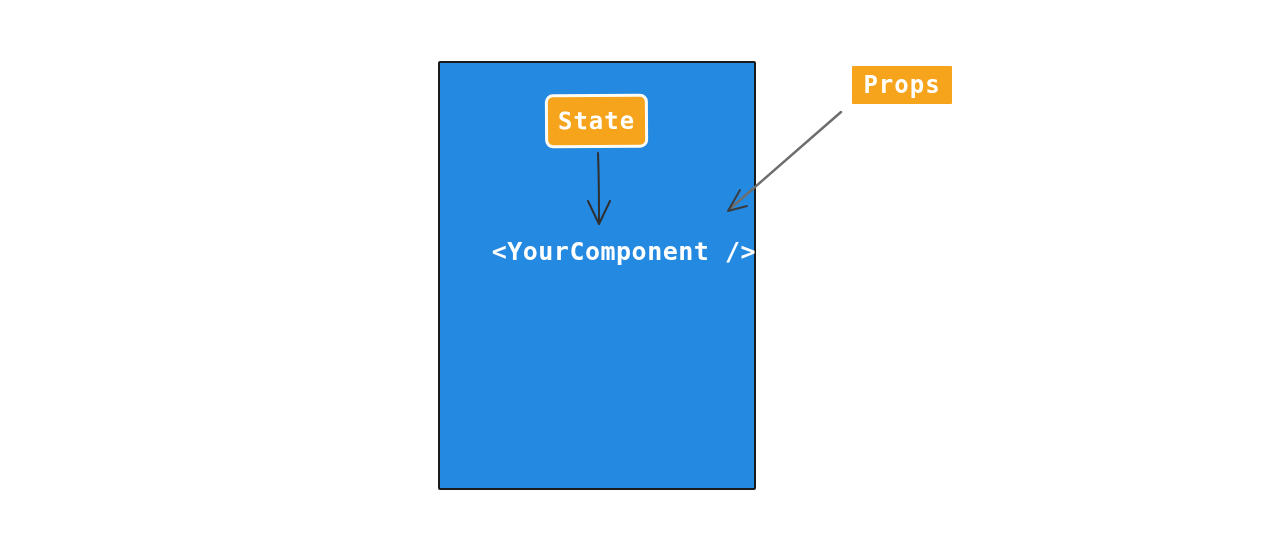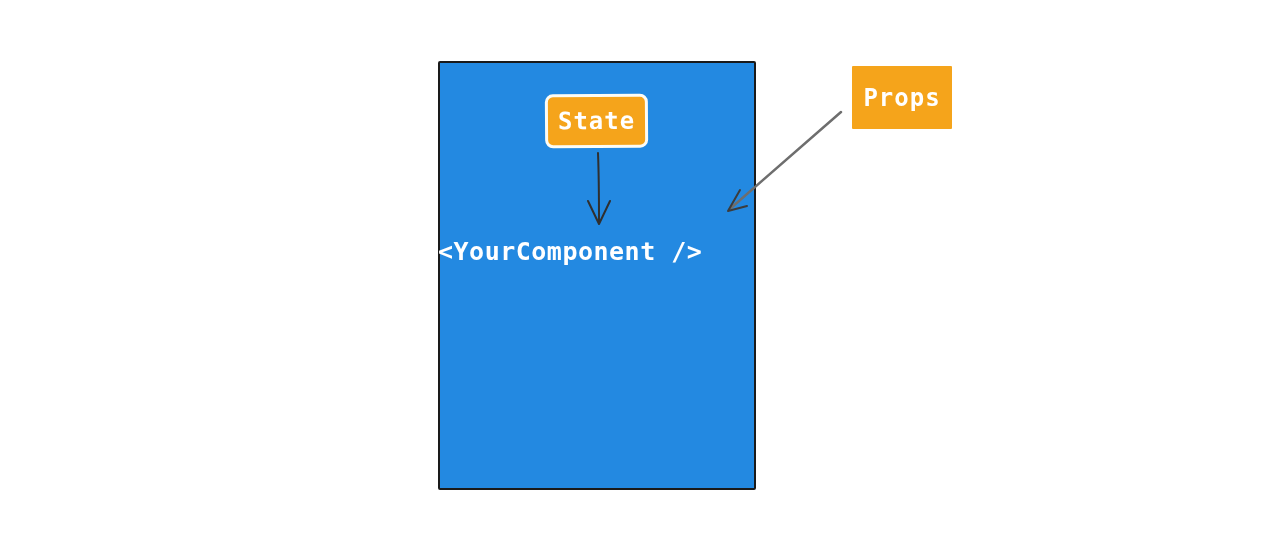--- a/index.html
+++ b/index.html
@@ -52,29 +52,29 @@
     width: 103px;
     height: 54px;
     border: 3px solid var(--badge-border, #fcfcf5);
     border-radius: 8px;
     transform: rotate(-0.4deg);
   }
   .props-badge {
     left: 852px;
     top: 66px;
     width: 100px;
-    height: 63px;
+    height: 38px;
     border-radius: 1px;
   }
   .component-label {
     position: absolute;
     left: 438px;
     top: 238px;
     width: 318px;
-    text-align: left;
+    text-align: right;
     color: var(--text, #ffffff);
     font-weight: bold;
     font-size: 25px;
     line-height: 28px;
     letter-spacing: 0.5px;
     white-space: pre;
   }
   .arrows {
     position: absolute;
     left: 0;

